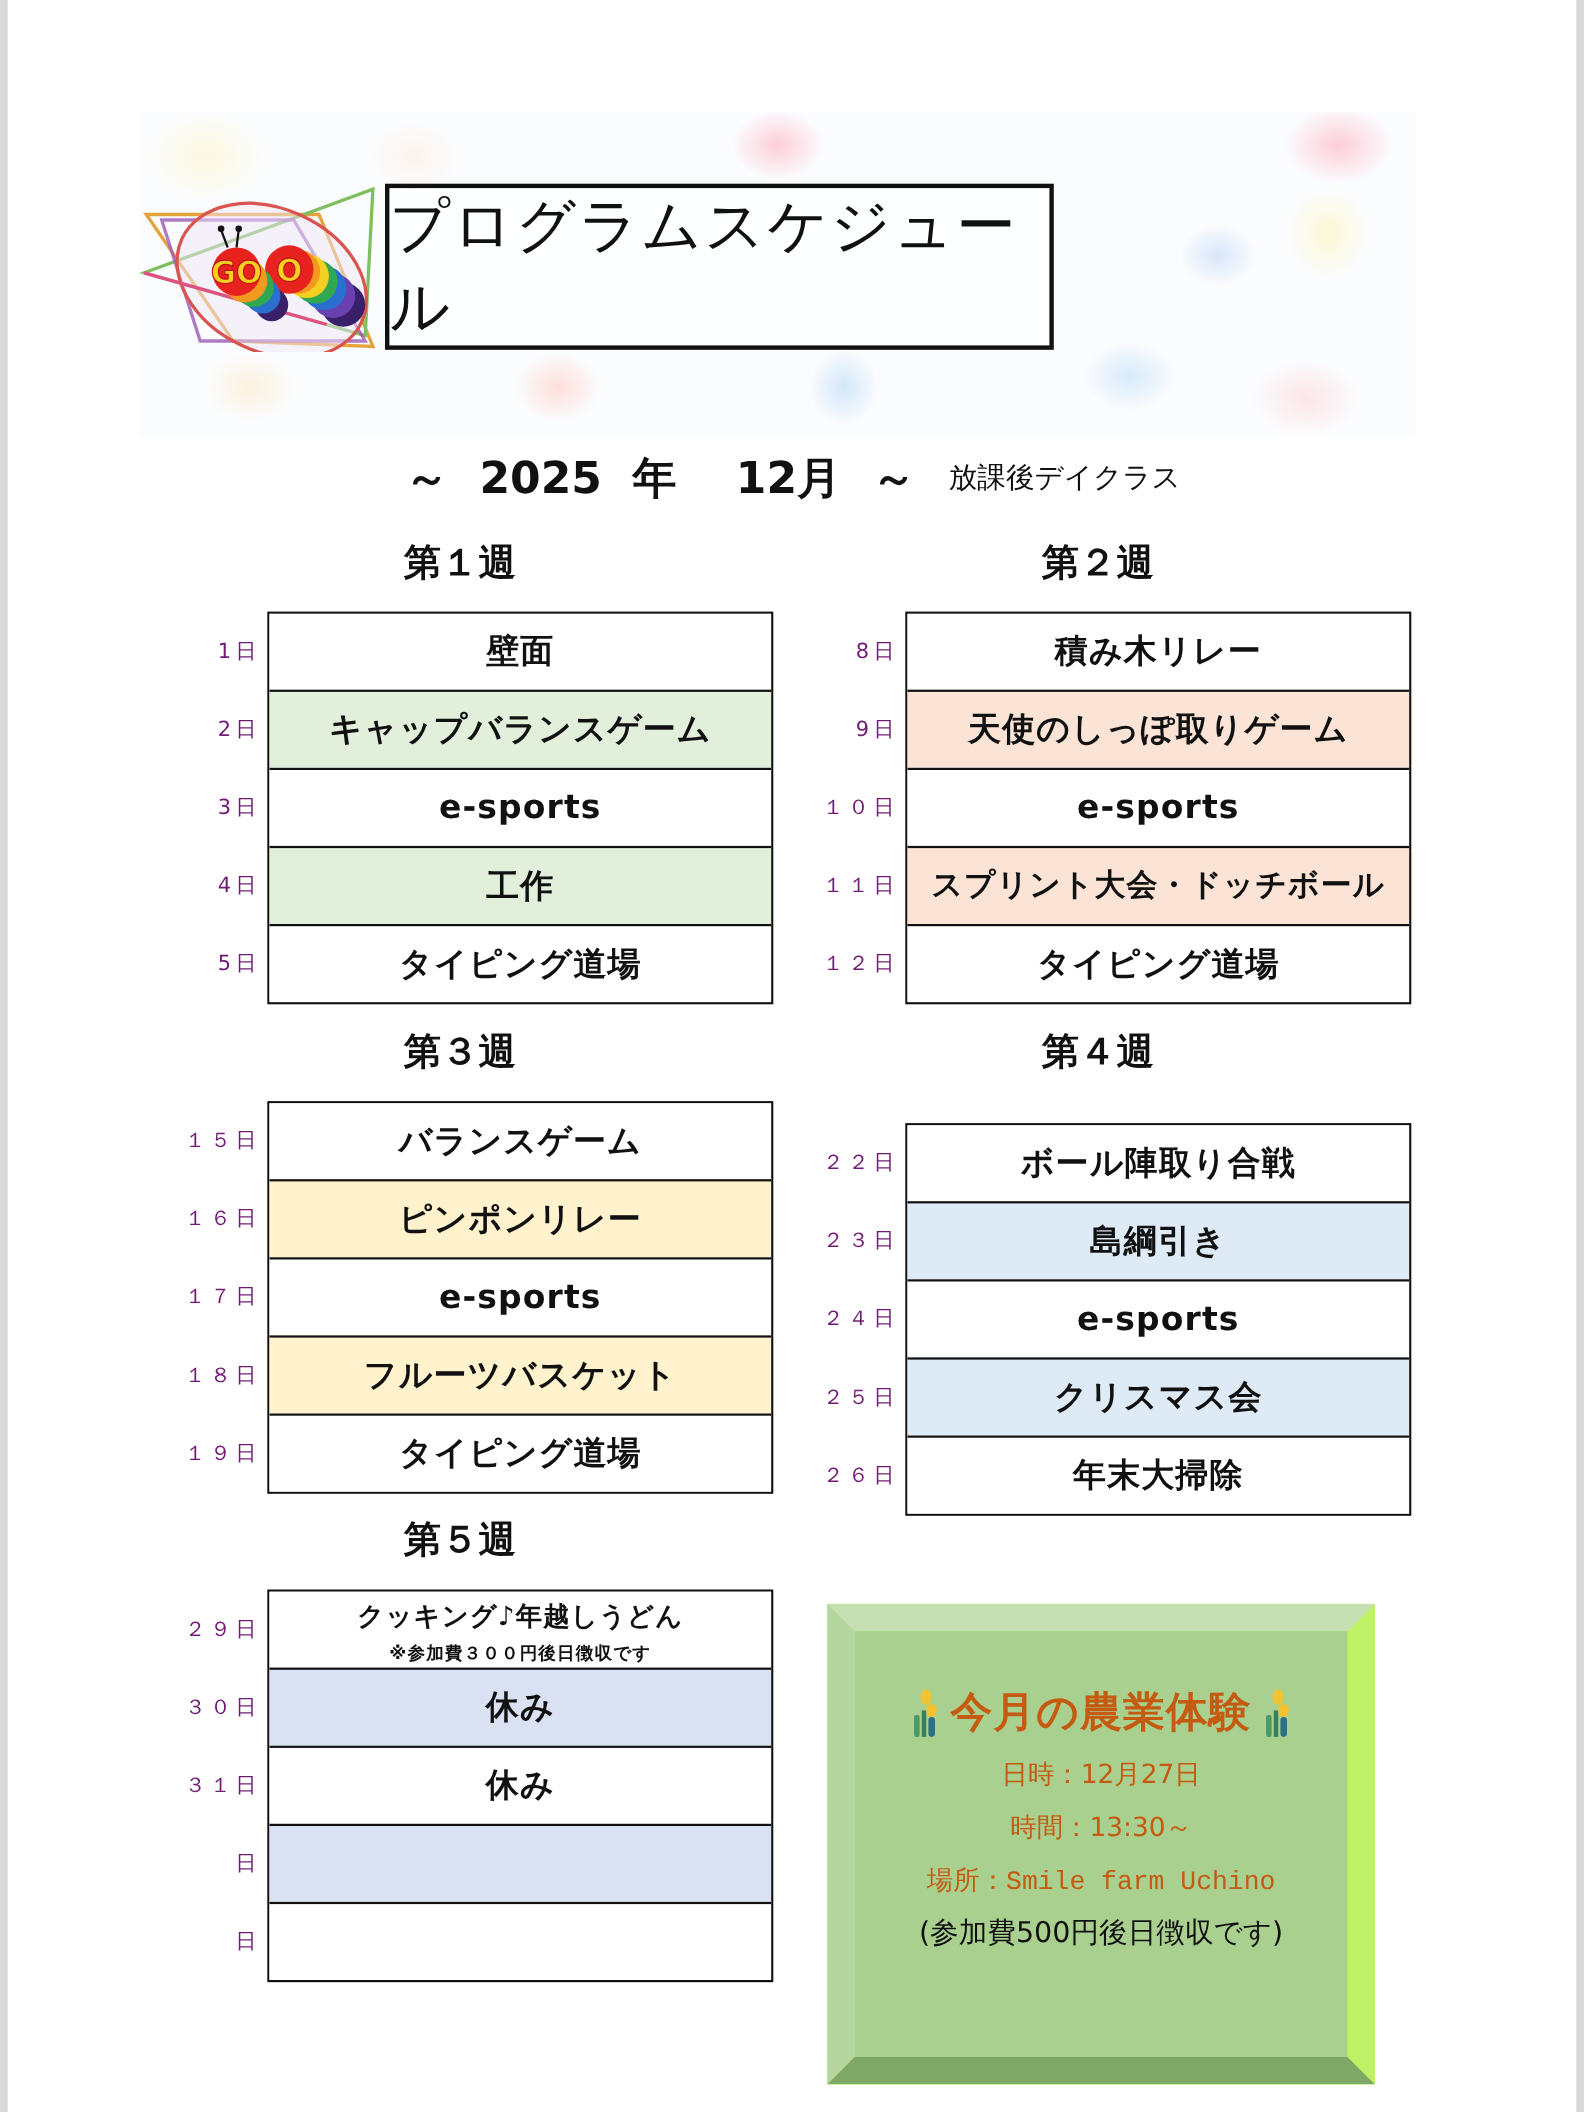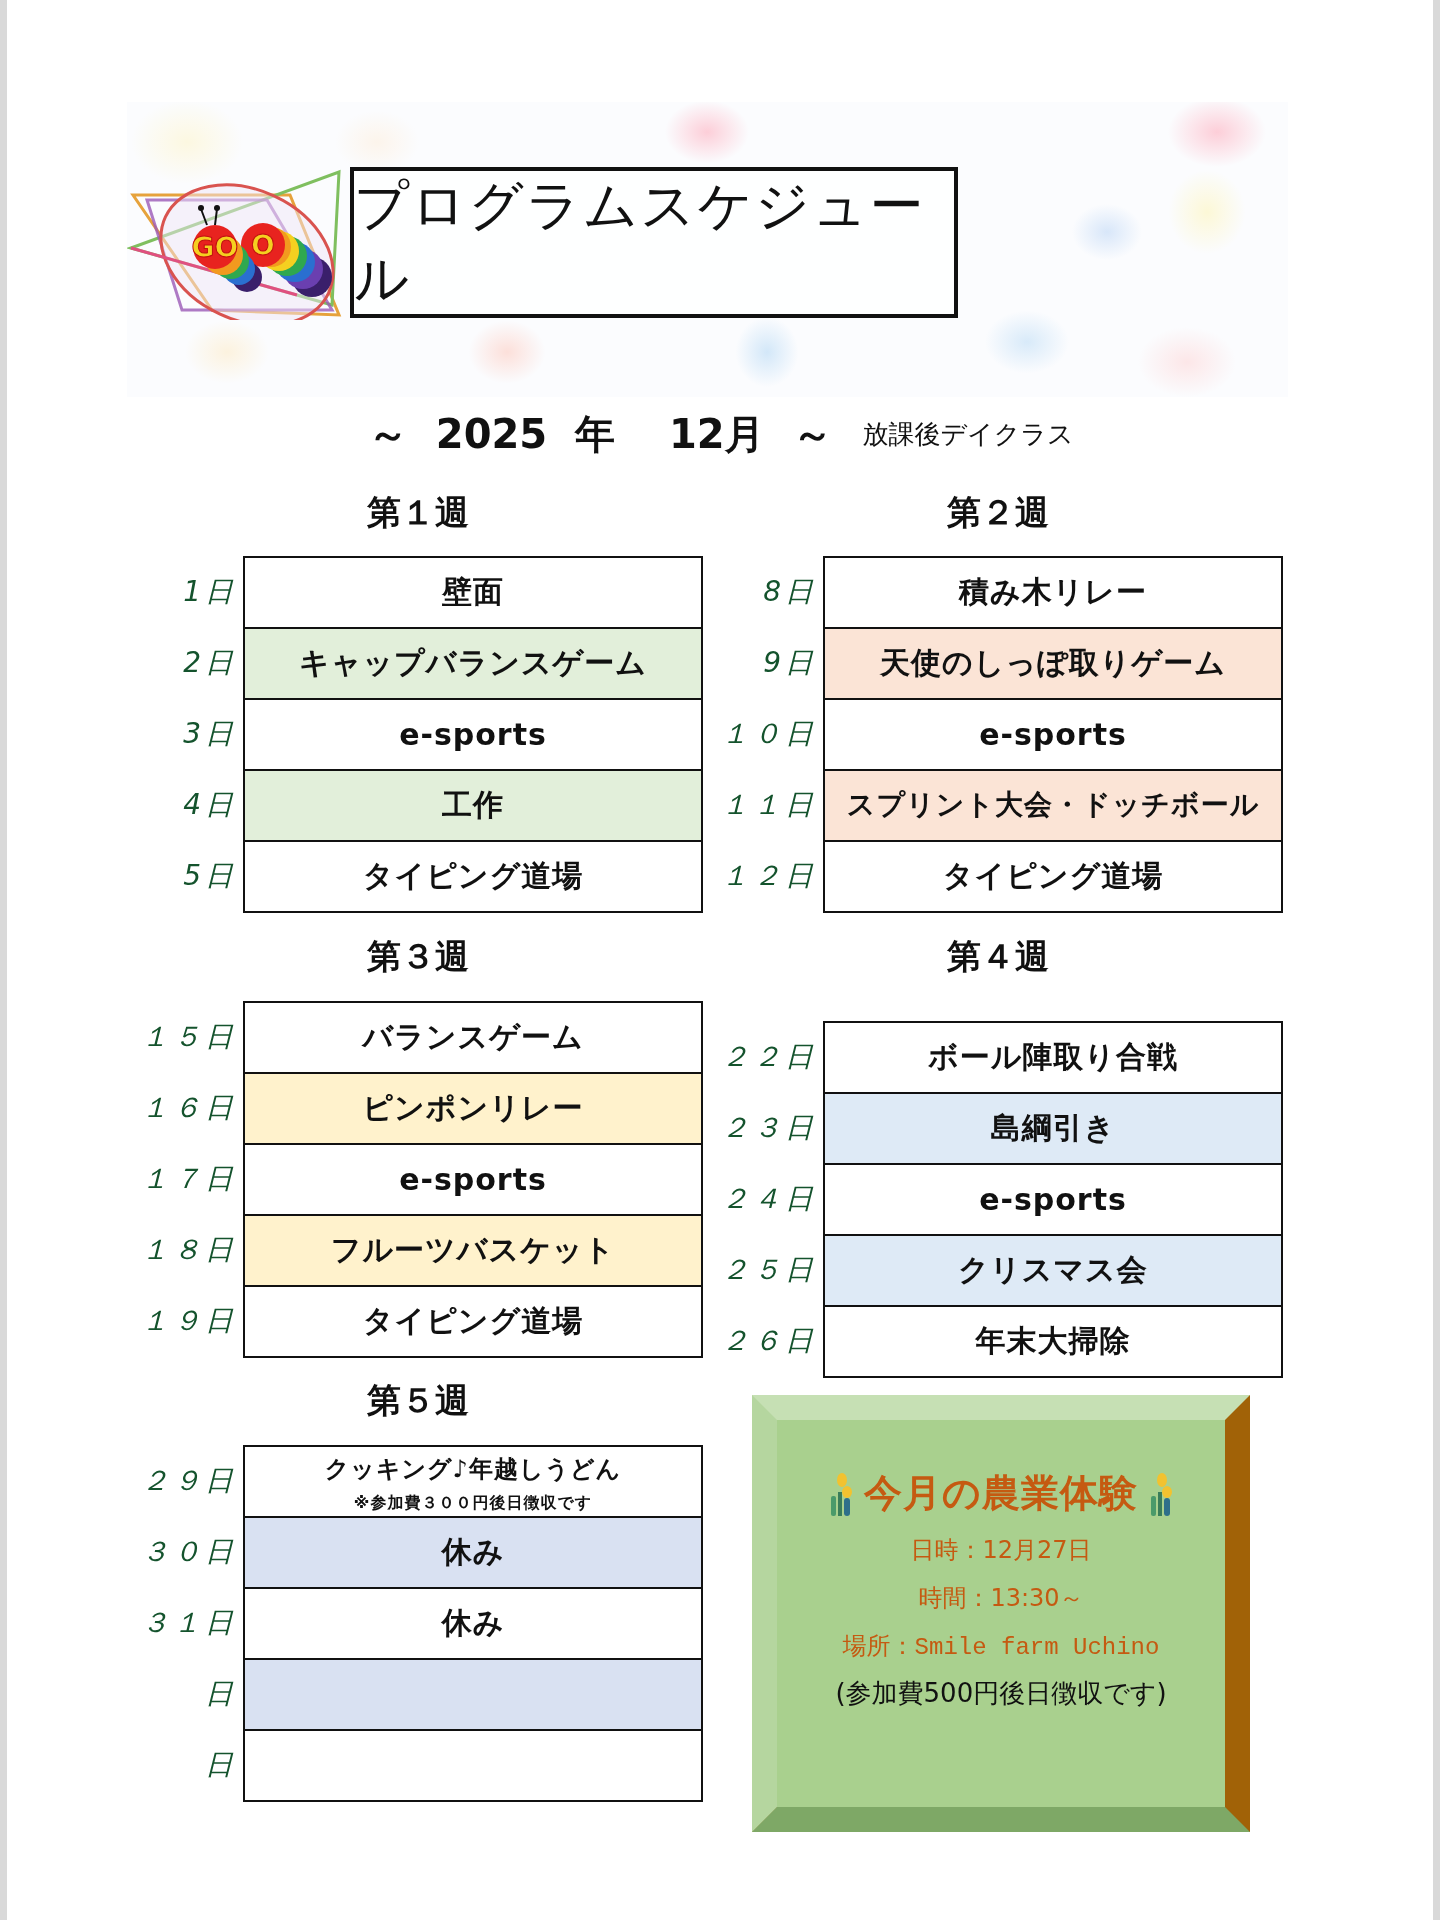--- a/index.html
+++ b/index.html
@@ -58,34 +58,34 @@
     height: 71px; box-sizing: border-box; border-top: 2.5px solid #111;
     display: flex; flex-direction: column; align-items: center; justify-content: center;
     position: relative;
   }
   .row:first-child { border-top: none; height: 68.5px; }
   .cell-text { font-size: 30px; font-weight: 700; color: #111; letter-spacing: 1px; }
   .cell-text.small { font-size: 28px; }
   .cell-sub { font-size: 16px; font-weight: 700; color: #111; margin-top: 8px; letter-spacing: 1px; }
   .day-label {
     position: absolute; right: 100%; margin-right: 8px; top: 50%; transform: translateY(-50%);
-    font-style: italic; font-size: 28px; color: #14532d; white-space: nowrap; letter-spacing: 4px;
+    font-size: 19px; color: #701a75; white-space: nowrap; letter-spacing: 4px;
   }
 
   .bg-white { background: #ffffff; }
   .bg-green { background: #e2efda; }
   .bg-peach { background: #fbe4d6; }
   .bg-yellow { background: #fff2cc; }
   .bg-blue { background: #deeaf6; }
   .bg-lavender { background: #d9e1f2; }
 
   
   .farm-box {
-    position: absolute; left: 752px; top: 1395px; width: 498px; height: 437px;
-    background: #a16207;
+    position: absolute; left: 752px; top: 1458px; width: 498px; height: 437px;
+    background: #bef264;
   }
   .farm-box .bevel-top {
     position: absolute; left: 0; top: 0; width: 100%; height: 100%;
     background: #c6e0b4;
     clip-path: polygon(0 0, 100% 0, calc(100% - 25px) 25px, 25px 25px, 25px calc(100% - 25px), 0 100%);
   }
   .farm-box .bevel-left {
     position: absolute; left: 0; top: 0; width: 100%; height: 100%;
     background: #b5d69f;
     clip-path: polygon(0 0, 25px 25px, 25px calc(100% - 25px), 0 100%);

